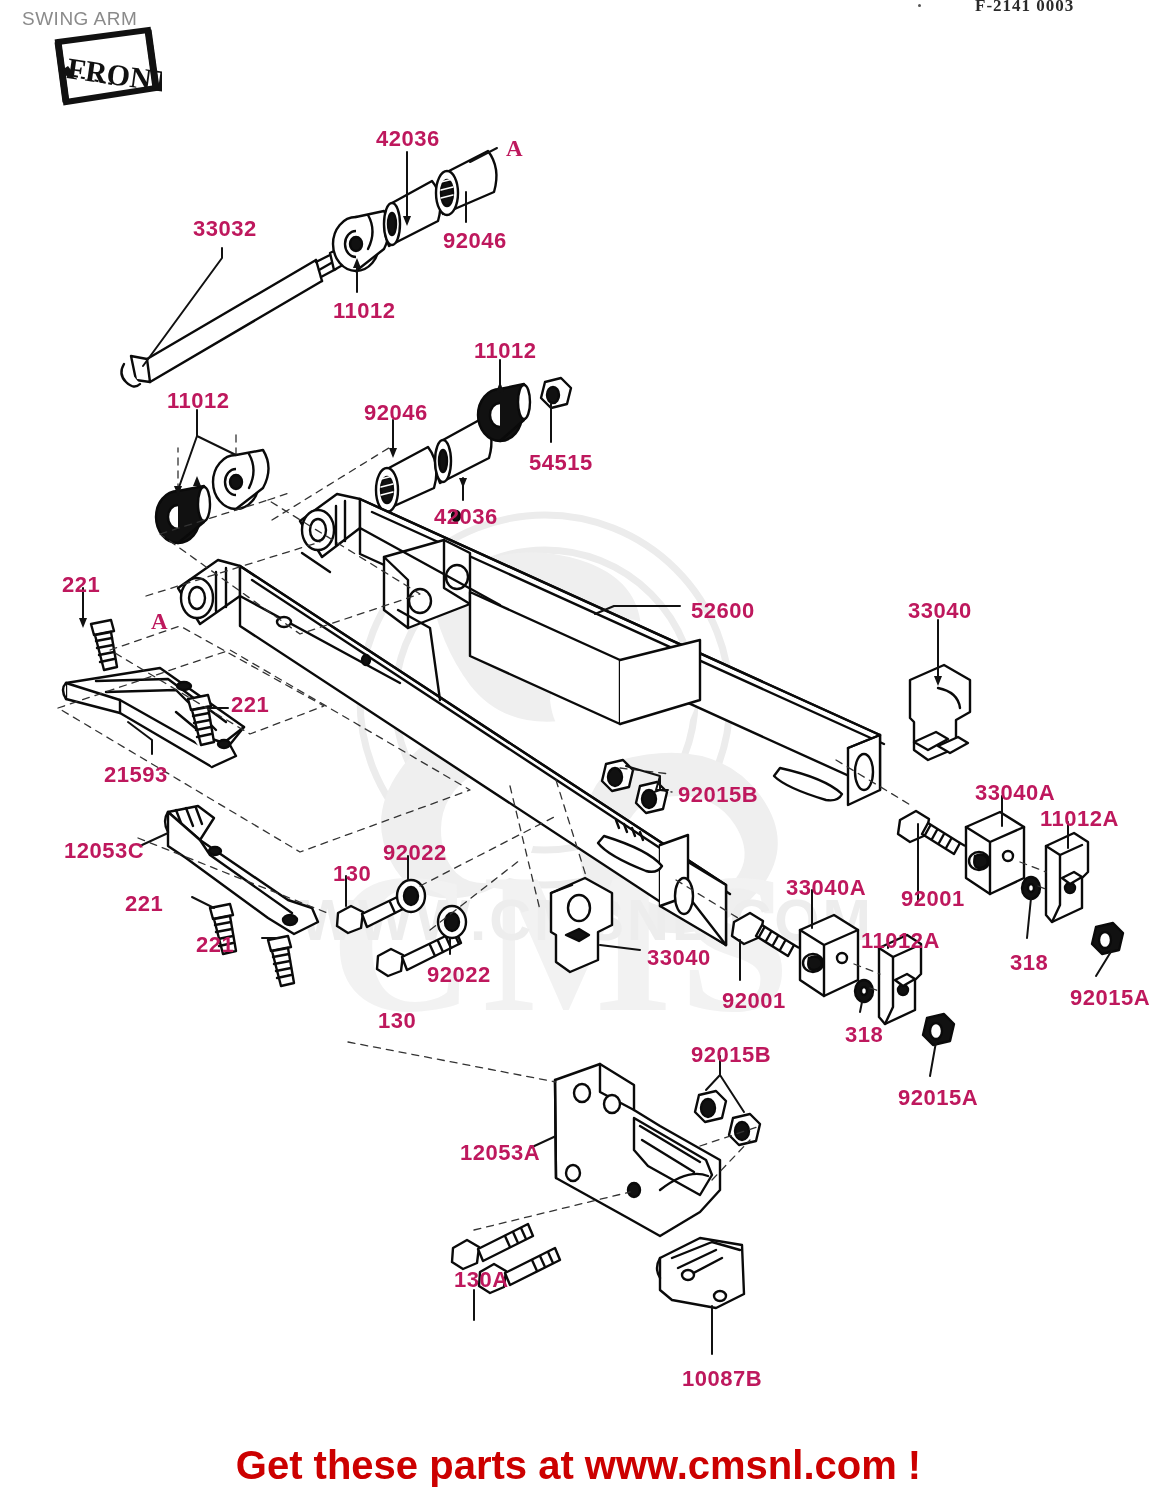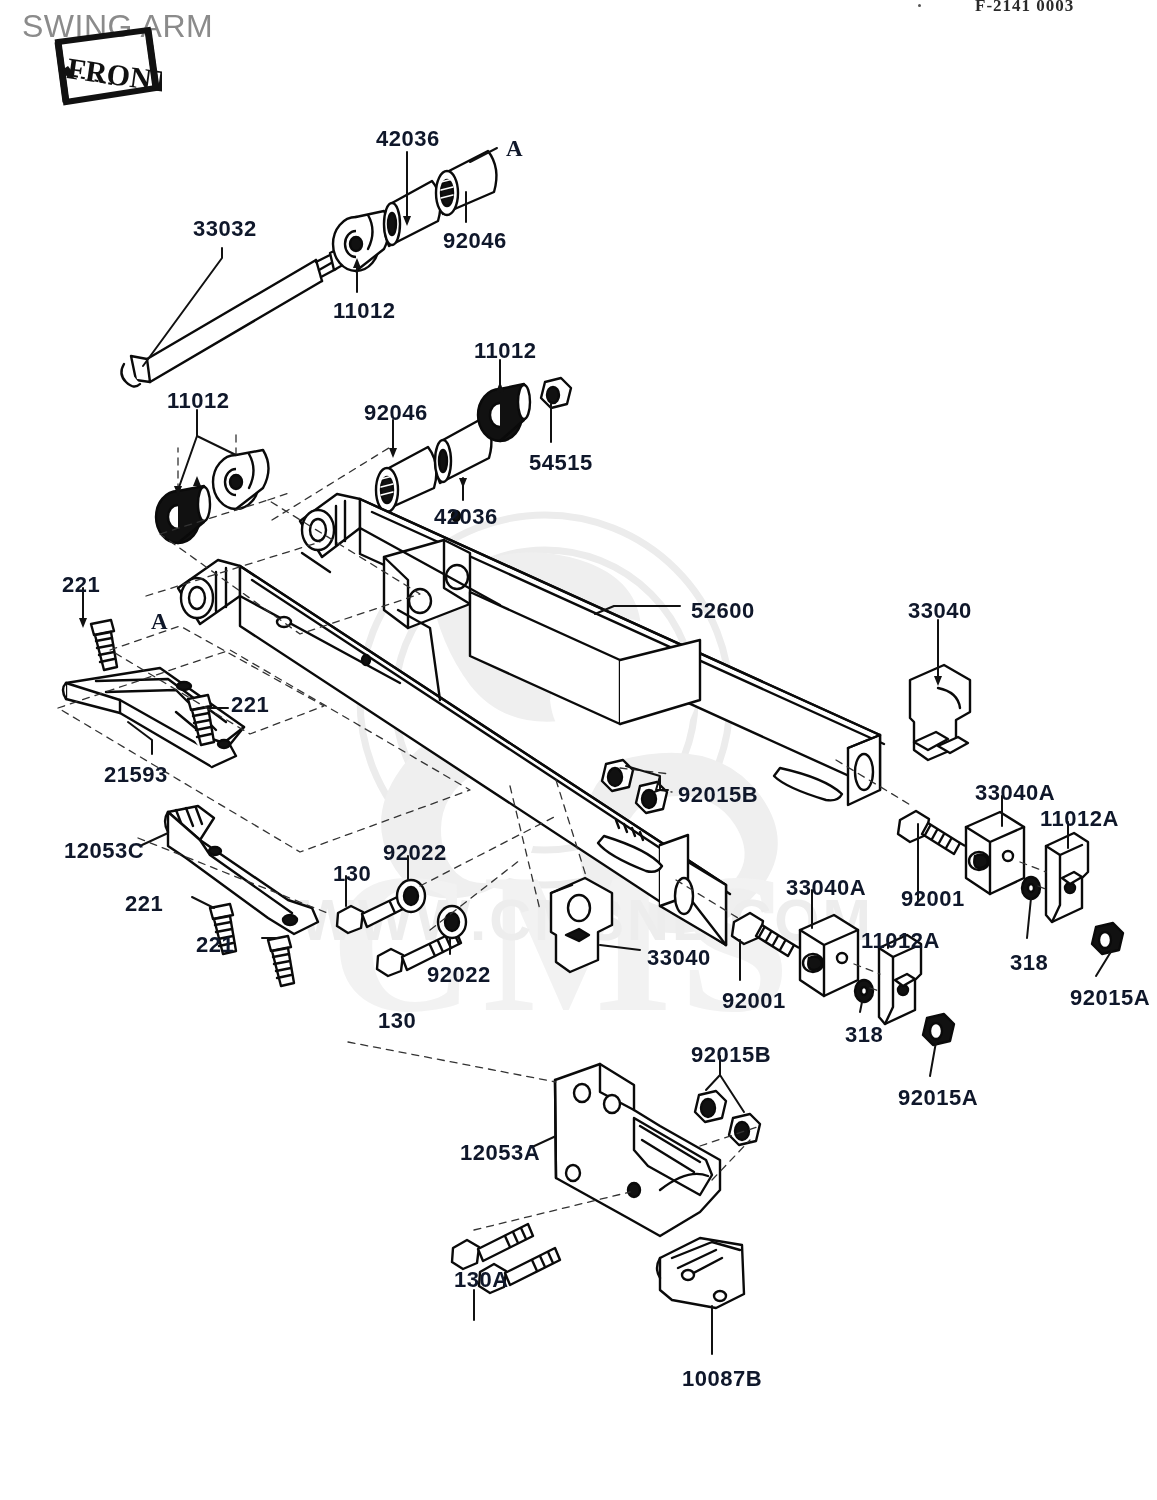--- a/index.html
+++ b/index.html
@@ -11,21 +11,21 @@
     position:relative;
     width:1157px;
     height:1500px;
     background:#ffffff;
     overflow:hidden;
   }
   
   .sheet-title{
     position:absolute;
     left:22px; top:8px;
-    font-size:32px;
+    font-size:19px;
     color:#8b8b8b;
     letter-spacing:.5px;
     font-family:"Liberation Sans", sans-serif;
   }
   .sheet-code{
     position:absolute;
     left:975px; top:-4px;
     font-size:17px;
     color:#2a2a2a;
     font-weight:bold;
@@ -42,21 +42,21 @@
     position:absolute;
     left:52px; top:26px;
     width:110px; height:78px;
   }
   
   .lbl{
     position:absolute;
     font-family:"Liberation Sans", sans-serif;
     font-weight:bold;
     font-size:22px;
-    color:#0f172a;
+    color:#be185d;
     white-space:nowrap;
     letter-spacing:0.5px;
   }
   .lbl.mk{font-size:23px;font-family:"Liberation Serif",serif;}
   
   .promo{
     position:absolute;
     left:0; right:0; top:1443px;
     text-align:center;
     color:#cc0000;
@@ -536,14 +536,15 @@
   <div class="lbl" style="left:1070px;top:985px">92015A</div>
   <div class="lbl" style="left:722px;top:988px">92001</div>
   <div class="lbl" style="left:378px;top:1008px">130</div>
   <div class="lbl" style="left:845px;top:1022px">318</div>
   <div class="lbl" style="left:898px;top:1085px">92015A</div>
   <div class="lbl" style="left:691px;top:1042px">92015B</div>
   <div class="lbl" style="left:460px;top:1140px">12053A</div>
   <div class="lbl" style="left:454px;top:1267px">130A</div>
   <div class="lbl" style="left:682px;top:1366px">10087B</div>
 
+  <div class="promo">Get these parts at www.cmsnl.com !</div>
 
 </div>
 
 </body></html>

